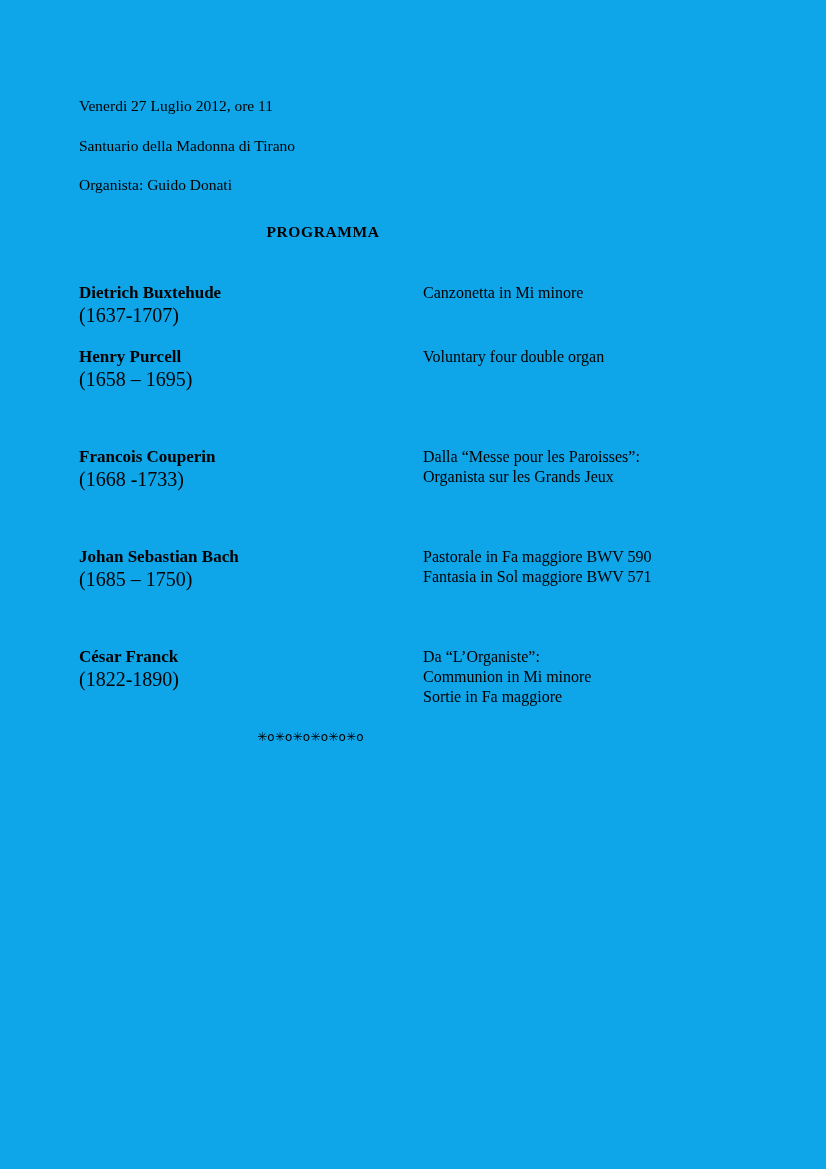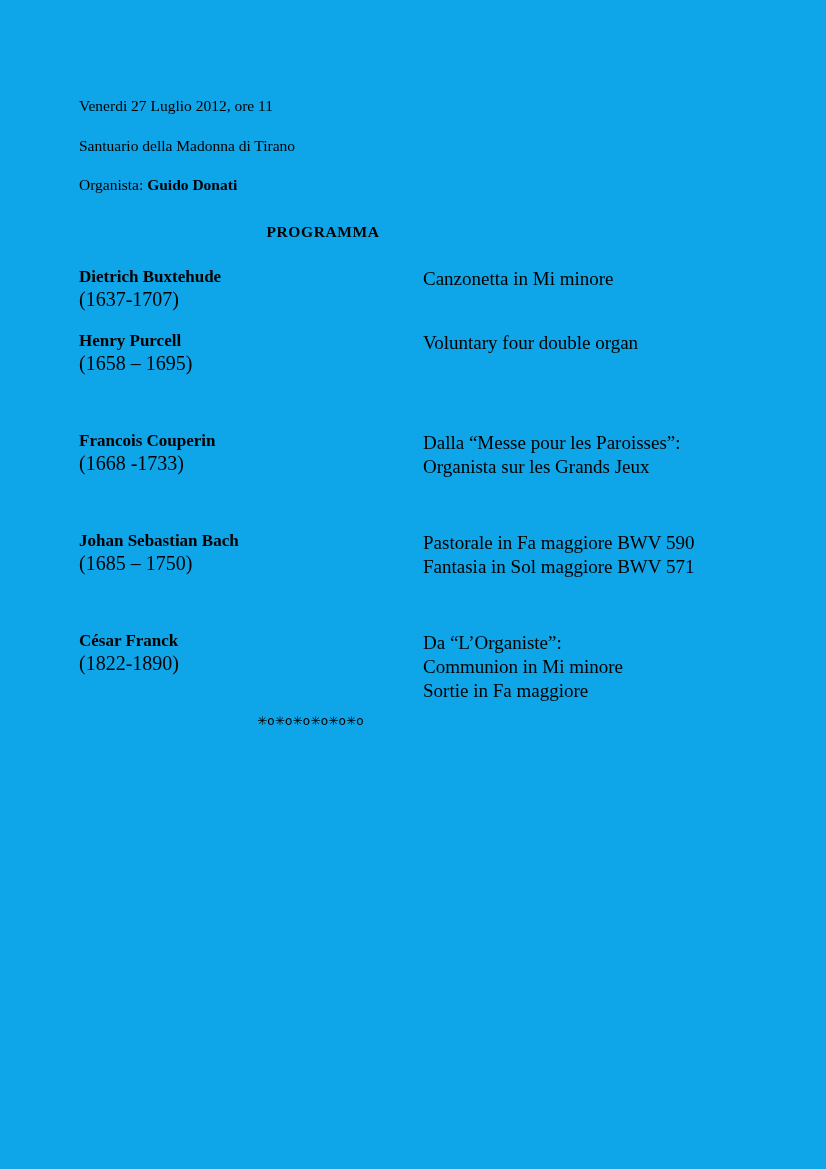--- a/index.html
+++ b/index.html
@@ -31,29 +31,29 @@
   .header-line {
     font-size: 15.5px;
     line-height: 1.0;
     margin-bottom: 24px;
     white-space: pre;
   }
   .header-line.organist {
     margin-bottom: 30px;
   }
   .bold {
-    font-weight: bold;
+    font-weight: normal;
   }
   .programma {
     text-align: center;
     font-weight: bold;
     font-size: 15.5px;
     letter-spacing: 0.6px;
     margin-top: 26px;
-    margin-bottom: 26px;
+    margin-bottom: 42px;
     padding-right: 180px;
   }
   .piece {
     position: relative;
     margin-bottom: 22px;
     min-height: 36px;
   }
   .piece .composer-block {
     position: absolute;
     left: 0;
@@ -74,21 +74,21 @@
     font-size: 17px;
     line-height: 1.22;
     white-space: pre;
   }
   .composer-years {
     font-size: 20px;
     line-height: 1.22;
     white-space: pre;
   }
   .work-line {
-    font-size: 19px;
+    font-size: 16px;
     line-height: 1.27;
     white-space: pre;
   }
   .ornament {
     margin-top: 16px;
     text-align: left;
     padding-left: 178px;
     font-size: 12px;
     letter-spacing: 0.2px;
     color: #000;

